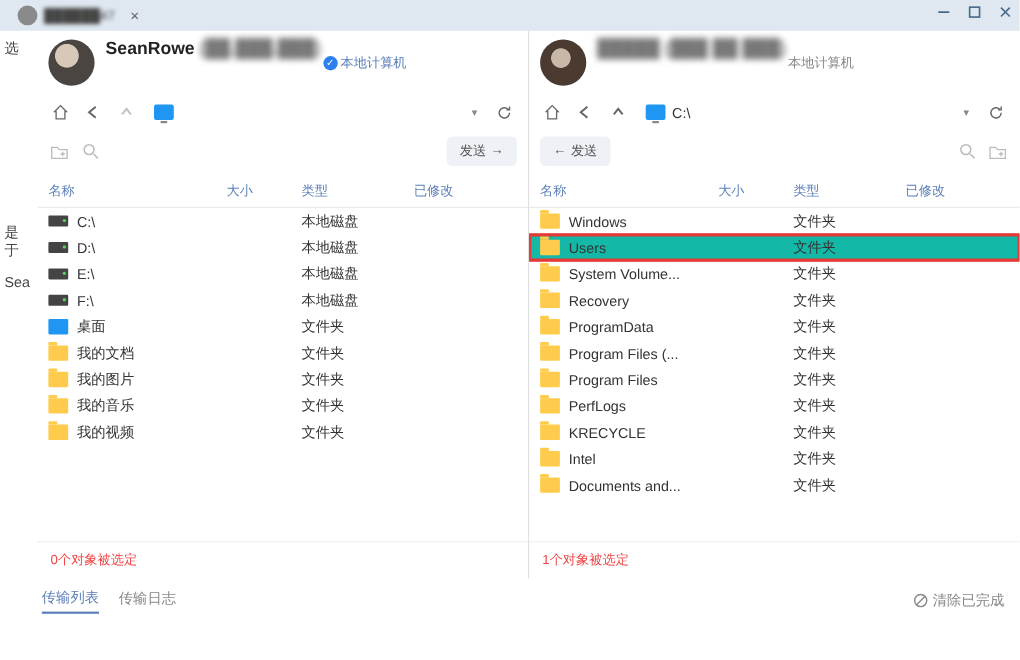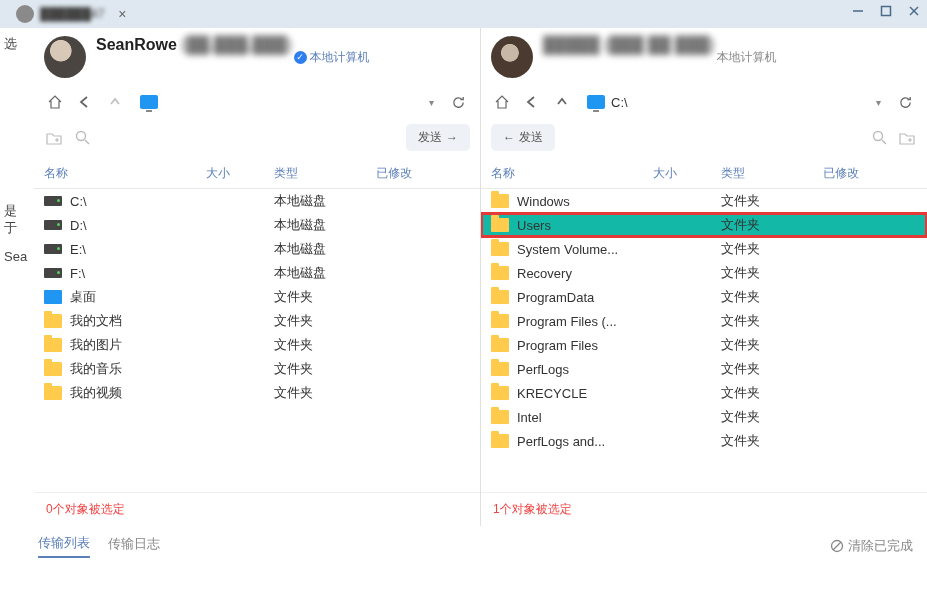--- a/index.html
+++ b/index.html
@@ -421,21 +421,21 @@
               <div class="file-icon folder-icon"></div>
               <span>Intel</span>
             </div>
       <div class="f-size"></div>
       <div class="f-type">文件夹</div>
       <div class="f-mod"></div>
     </div>
           <div class="file-row">
       <div class="f-name">
               <div class="file-icon folder-icon"></div>
-              <span>PerfLogs and...</span>
+              <span>Documents and...</span>
             </div>
       <div class="f-size"></div>
       <div class="f-type">文件夹</div>
       <div class="f-mod"></div>
     </div>
         </div>
       <div class="panel-status">1个对象被选定</div>
     </div>
   </div>
 </div>

